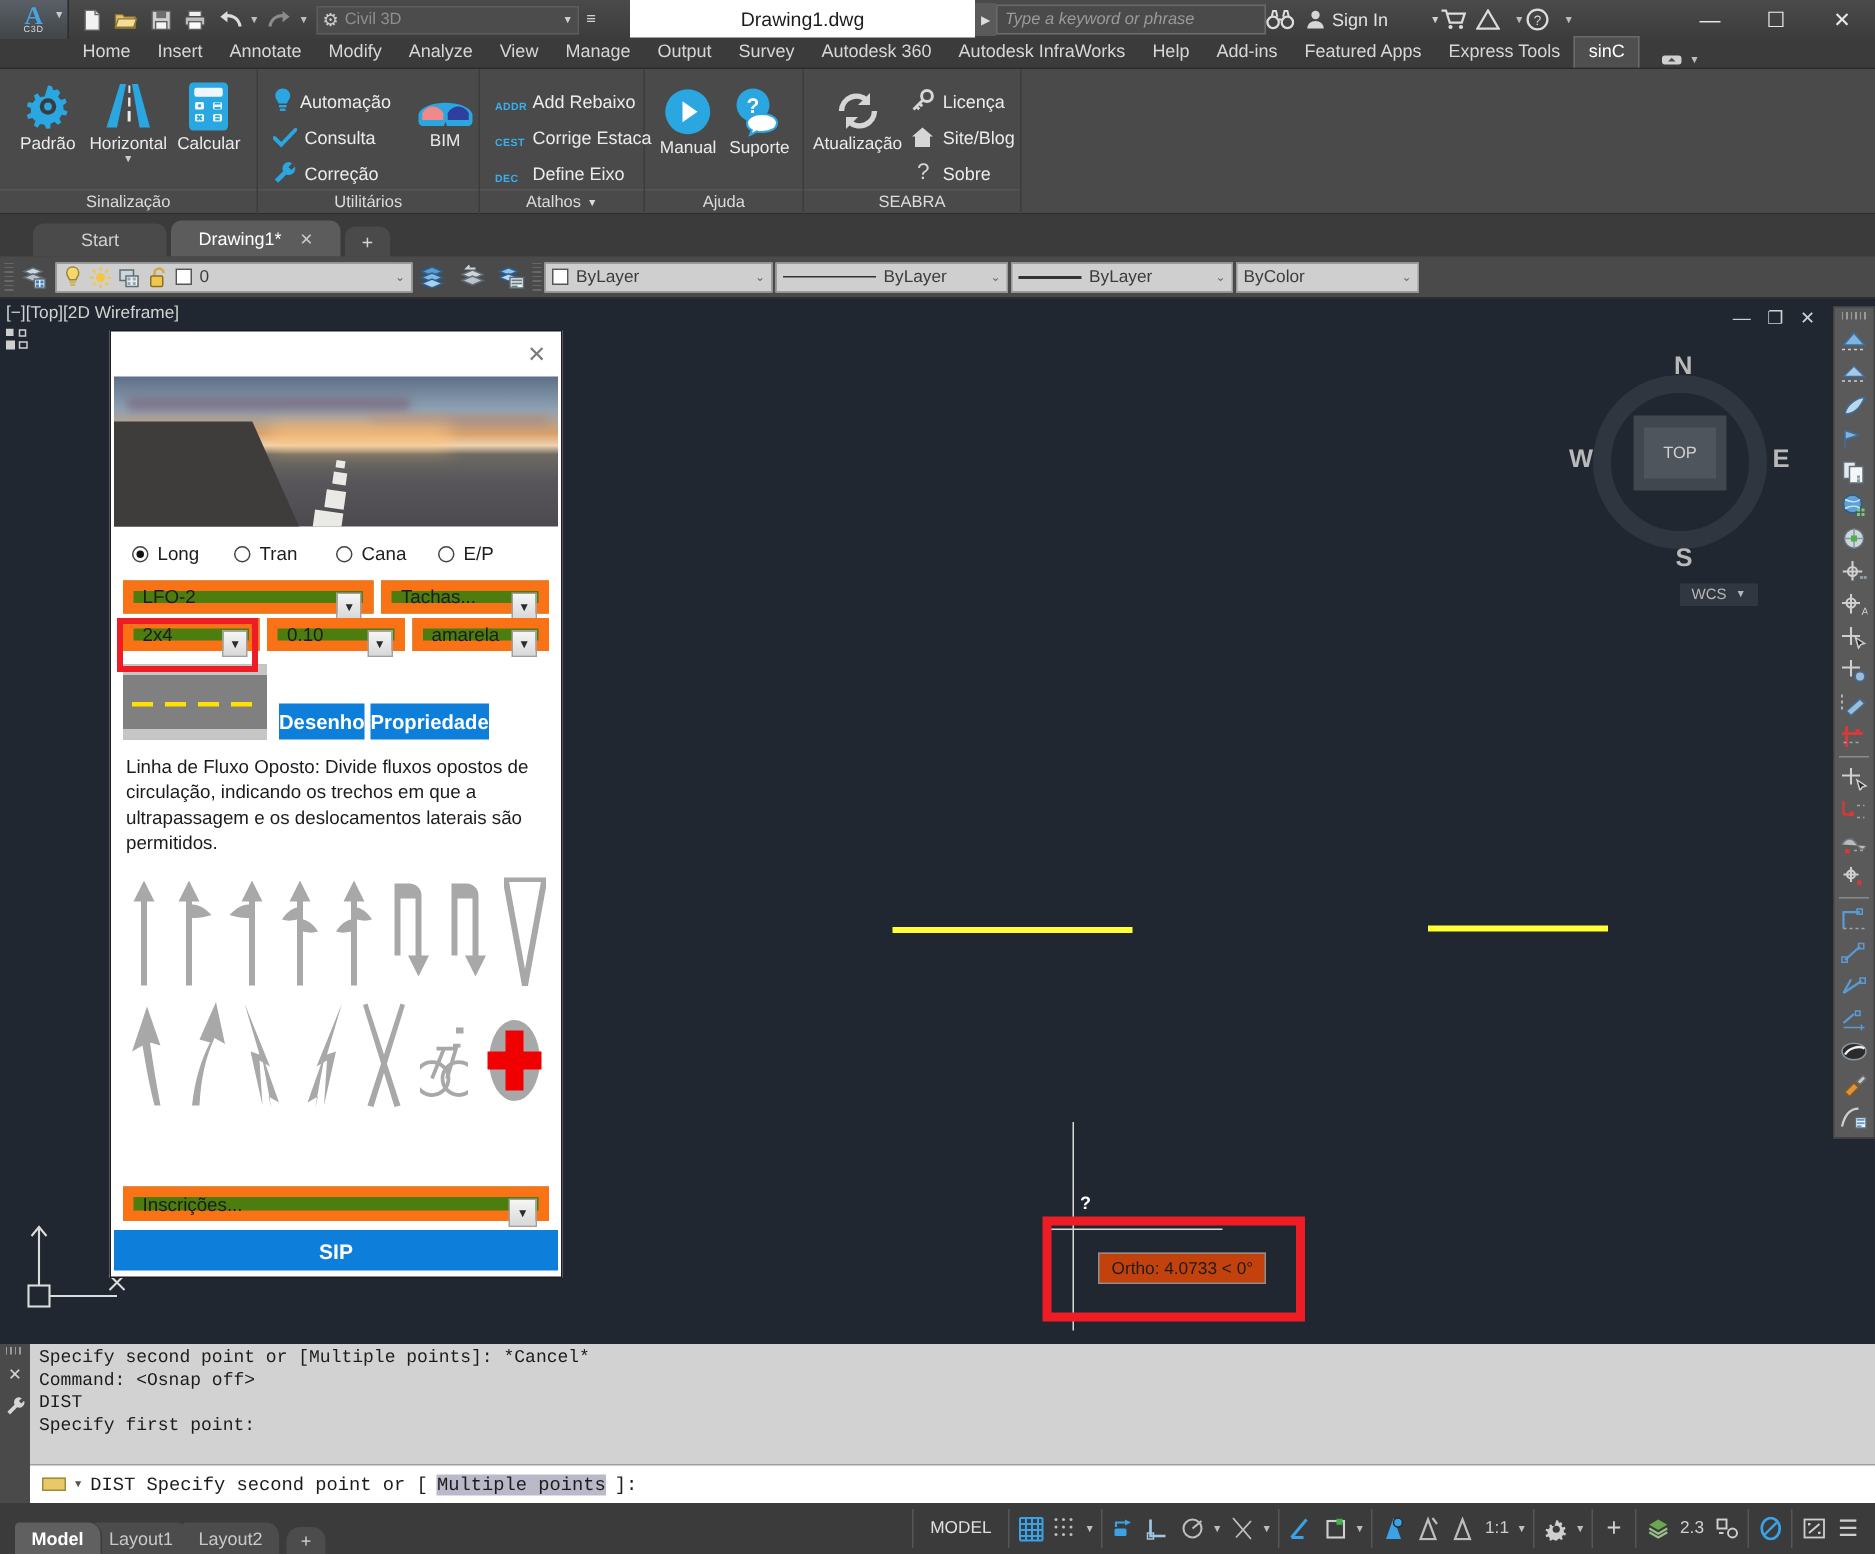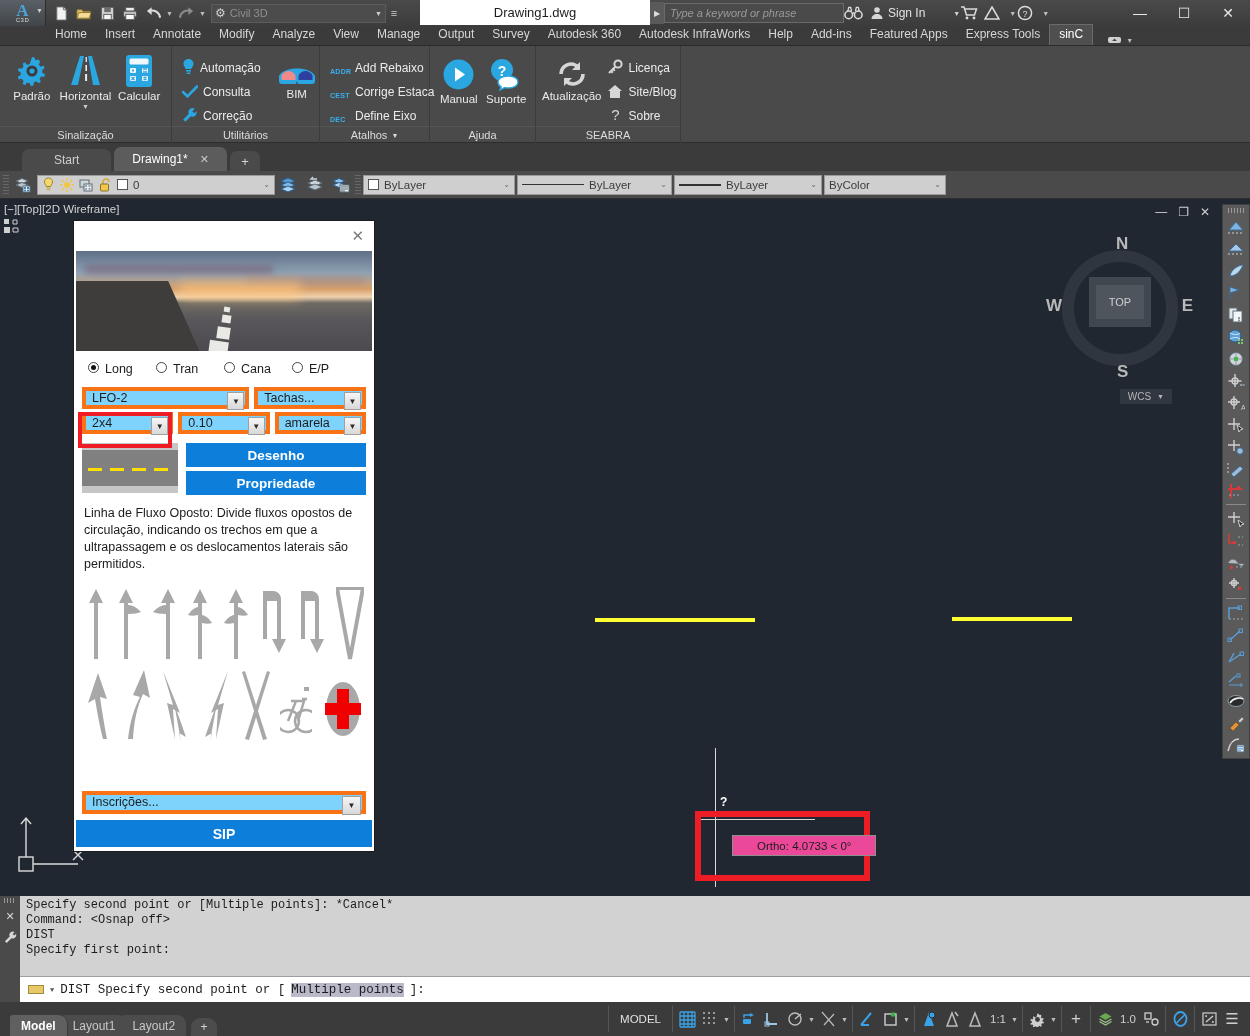--- a/index.html
+++ b/index.html
@@ -130,22 +130,22 @@
     background:#202731; overflow:hidden;
   }
   #vplabel{ position:absolute; left:4px; top:4px; font-size:11.5px; color:#d2d2d2;}
   #vpicons{ position:absolute; left:4px; top:20px; font-size:9px; color:#cfcfcf; line-height:9px;}
   #vpwin{ position:absolute; right:40px; top:6px; display:flex; gap:11px; color:#cfcfcf; font-size:12px;}
   .ylines{ position:absolute; height:4px; background:#ffff33; }
   #crossV{ position:absolute; left:715px; top:549px; width:1px; height:139px; background:#d9d9d9;}
   #crossH{ position:absolute; left:700px; top:620px; width:115px; height:1px; background:#d9d9d9;}
   #qmark{ position:absolute; left:720px; top:596px; font-size:12px; font-weight:bold; color:#fff;}
   #tooltip{
-    position:absolute; left:732px; top:636px; height:21px; padding:0 24px;
-    background:#ec4899; border:1px solid #8f8f8f; color:#1d1d1d; font-size:11.5px;
+    position:absolute; left:732px; top:636px; height:21px; padding:0 8px;
+    background:#c2410c; border:1px solid #8f8f8f; color:#1d1d1d; font-size:11.5px;
     display:flex; align-items:center;
   }
   #redbox{ position:absolute; left:695px; top:612px; width:175px; height:70px;
     border:6px solid #ee1c25;}
   #redbox2{ position:absolute; left:78px; top:412px; width:94px; height:36px;
     border:4px solid #ee1c25; z-index:40;}
   
   #ucs{ position:absolute; left:18px; top:605px; width:70px; height:70px;}
   
   #cube{ position:absolute; right:55px; top:34px; width:150px; height:150px; }
@@ -186,39 +186,39 @@
   #hero .roadL{ position:absolute; left:-30px; bottom:-10px; width:140px; height:80px;
     background:#3f3d3c; transform:skewX(24deg); }
   #hero .grass{ position:absolute; left:0; top:44px; width:78px; height:14px;
     background:#4f5c3c; filter:blur(2px);}
   #hero .dash{ position:absolute; background:#e9e9e5;}
   .dsh1{ left:148px; top:56px; width:6px; height:5px; transform:rotate(8deg);}
   .dsh2{ left:146px; top:64px; width:9px; height:8px; transform:rotate(8deg);}
   .dsh3{ left:141px; top:76px; width:13px; height:12px; transform:rotate(8deg);}
   .dsh4{ left:133px; top:90px; width:19px; height:14px; transform:rotate(8deg);}
   #radios{ display:flex; align-items:center; height:36px; padding:0 14px; gap:0; }
-  .radio{ display:flex; gap:6px; width:25%; font-size:12.5px; color:#1d1d1d;}
+  .radio{ display:flex; align-items:center; gap:6px; width:25%; font-size:12.5px; color:#1d1d1d;}
   .rdot{ width:11px; height:11px; border:1.5px solid #444; border-radius:50%;
     display:flex; align-items:center; justify-content:center;}
   .rdot.on::after{ content:""; width:5px; height:5px; background:#111; border-radius:50%;}
   .dlgrow{ display:flex; padding:0 8px; gap:5px; margin-bottom:3px;}
   .combo{
-    height:22px; background:#7dd3fc; border:4px solid #f97316; display:flex; 
+    height:22px; background:#4d7c0f; border:7px solid #f97316; display:flex; align-items:center;
     font-size:12.5px; color:#1d1d1d; padding-left:6px; position:relative;
   }
   .combo .cbtn{
     position:absolute; right:1px; top:1px; width:17px; height:18px;
     background:linear-gradient(#f6f6f6,#d8d8d8); border:1px solid #a0a0a0;
     display:flex; align-items:center; justify-content:center; font-size:8px; color:#2b2b2b;
   }
   #prevrow{ display:flex; gap:8px; padding:6px 8px 0;}
   #roadprev{ width:96px; height:50px; background:#808080; position:relative;
     border-top:7px solid #c6c6c6; border-bottom:7px solid #c6c6c6;}
   #roadprev i{ position:absolute; top:18px; width:14px; height:3px; background:#ffe000; display:block;}
-  #btncol{ flex:1; display:flex; flex-direction:column; gap:4px;}
+  #btncol{ flex:1; display:flex; flex-direction:row; gap:4px;align-items:flex-end;}
   .bluebtn{ height:24px; background:#0d7fdb; color:#fff; font-size:13.5px; font-weight:bold;
     display:flex; align-items:center; justify-content:center;}
   #desc{ padding:10px 10px 4px; font-size:12.5px; color:#1b1b1b; line-height:17px;}
   #symbols{ flex:1; padding:4px 6px 0; }
   #symbols .srow{ display:flex; justify-content:space-around; align-items:flex-end; height:80px;}
   .sym{ fill:#a8a8a8; }
   #inscr{ margin:4px 8px 6px; }
   #sipwrap{ padding:0 2px 4px;}
   #sip{ height:27px; background:#0d7fdb; color:#fff; font-size:14px; font-weight:bold;
     display:flex; align-items:center; justify-content:center;}
@@ -1225,21 +1225,21 @@
       <span class="sitem" style="font-size:17px;">+</span>
     </div>
     <div class="sgroup">
       <span class="sitem">
         <svg width="17" height="16" viewBox="0 0 17 16">
             <path d="M8.5 2l6 3.5-6 3.5-6-3.5z" fill="#6aa84f"></path>
             <path d="M2.5 8l6 3.5 6-3.5" fill="none" stroke="#9ac08a" stroke-width="1.4"></path>
             <path d="M2.5 10.5l6 3.5 6-3.5" fill="none" stroke="#9ac08a" stroke-width="1.4"></path>
           </svg>
       </span>
-      <span class="sitem" style="font-size:11.5px;">1.0</span>
+      <span class="sitem" style="font-size:11.5px;">2.3</span>
       <span class="sitem">
         <svg width="17" height="16" viewBox="0 0 17 16">
             <rect x="2" y="2" width="6" height="6" fill="none" stroke="#cfcfcf" stroke-width="1.3"></rect>
             <circle cx="12" cy="11" r="3" fill="none" stroke="#cfcfcf" stroke-width="1.3"></circle>
             <path d="M3 11h3" stroke="#cfcfcf" stroke-width="1.3"></path>
           </svg>
       </span>
     </div>
     <div class="sgroup">
       <span class="sitem on">

